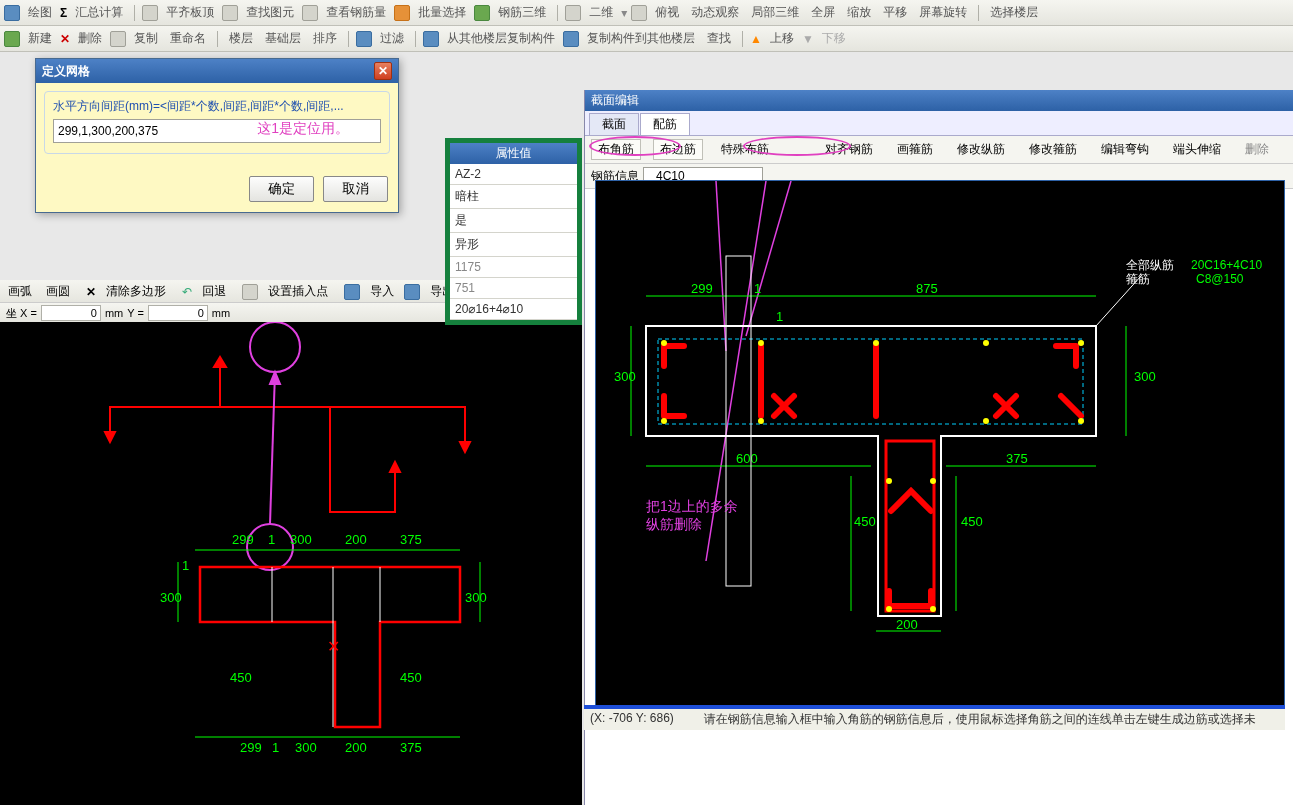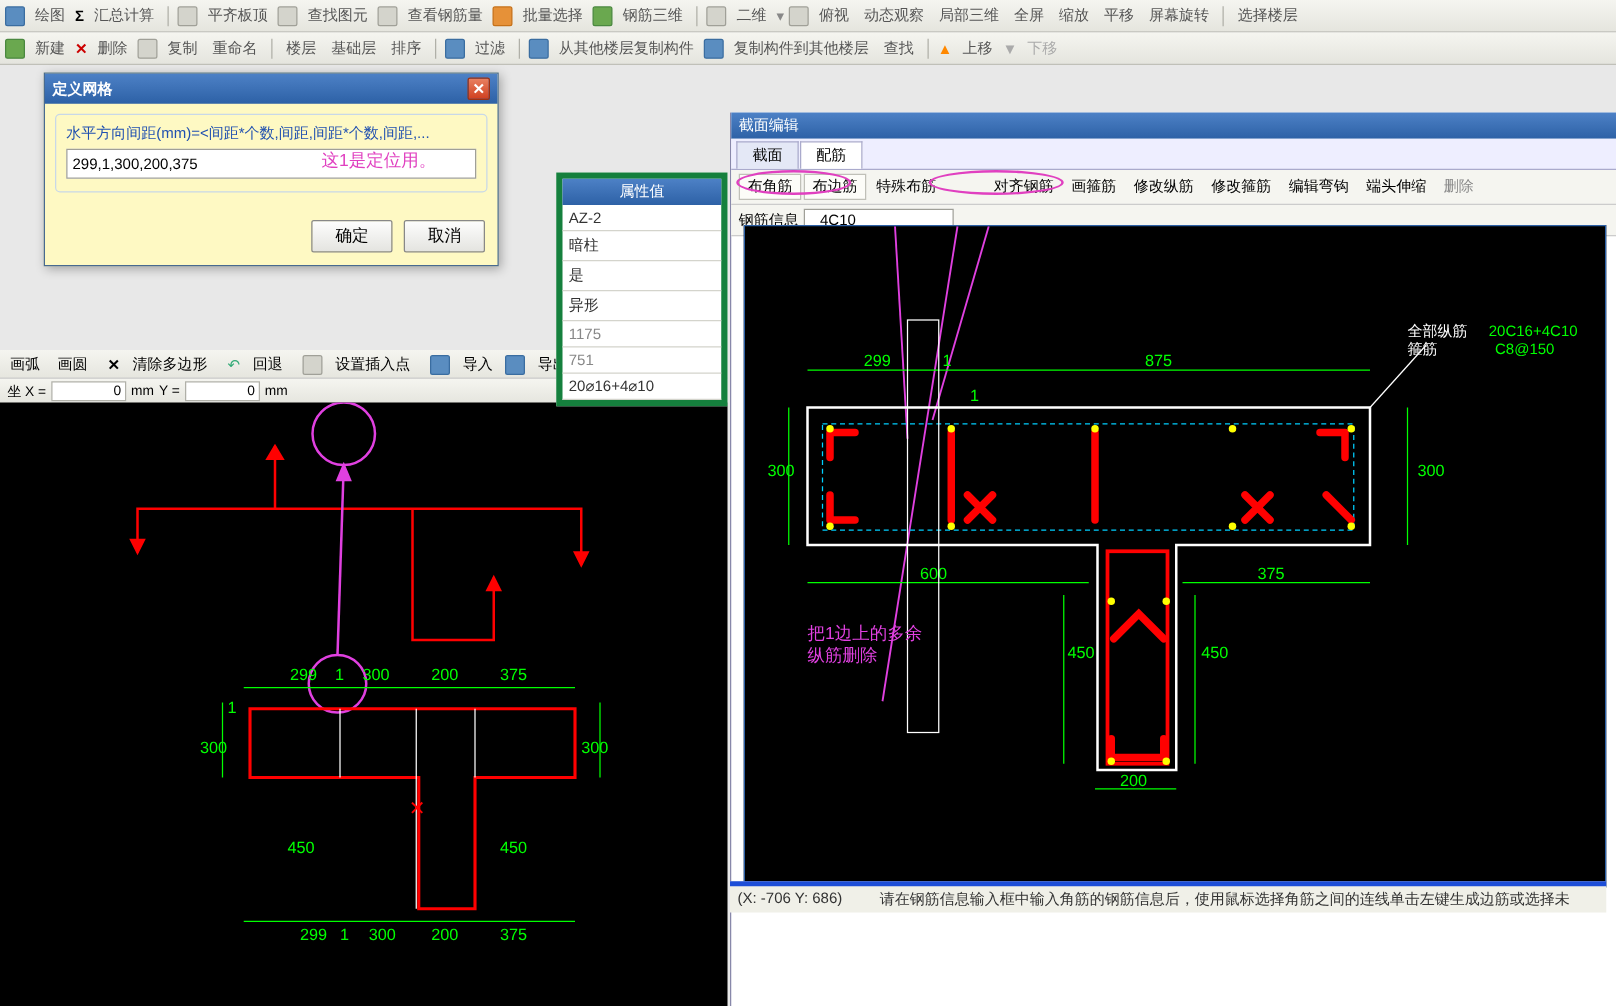--- a/index.html
+++ b/index.html
@@ -34,21 +34,21 @@
 .prop-panel { position: absolute; left: 445px; top: 90px; width: 137px; background: #ffffff; border: 5px solid #15803d; margin-top: 48px; }
 .prop-header { background: linear-gradient(#4d81c6,#2d61a6); color: #fff; text-align: center; padding: 2px; font-size: 12px; }
 .prop-row { border-bottom: 1px solid #d4d4cc; padding: 3px 5px; font-size: 12px; color: #333; }
 .prop-row.dim { color: #888; }
 
 .sec-edit { position: absolute; left: 584px; top: 90px; right: 0; bottom: 0; background: #fff; border-left: 1px solid #88a; }
 .sec-title { background: linear-gradient(#4d81c6,#2d61a6); color: #fff; padding: 2px 6px; font-size: 12px; }
 .tabstrip { background: #eef; border-bottom: 1px solid #aac; padding: 2px 4px 0; display: flex; gap: 1px; }
 .tab { border: 1px solid #aac; border-bottom: none; padding: 2px 12px; background: #e4e8f6; font-size: 12px; cursor: pointer; }
 .tab.active { background: #fff; }
-.rebar-toolbar { background: #f5f5f0; padding: 3px 6px; display: flex; align-items: center; gap: 2px; font-size: 12px; border-bottom: 1px solid #ccc; position: relative; }
+.rebar-toolbar { background: #f5f5f0; padding: 3px 6px; display: flex; align-items: center; gap: 12px; font-size: 12px; border-bottom: 1px solid #ccc; position: relative; }
 .rb-btn { border: 1px solid #c0c0b8; background: #fcfcf8; padding: 1px 6px; cursor: pointer; }
 .ellipse { border: 2px solid #e040c0; border-radius: 50%; position: absolute; pointer-events: none; }
 .rebar-info { background: #f5f5f0; padding: 3px 6px; display: flex; align-items: center; gap: 4px; font-size: 12px; border-bottom: 1px solid #ccc; }
 .rebar-input { border: 1px solid #a0a098; padding: 1px 12px; width: 120px; font-size: 12px; }
 
 .right-canvas { position: absolute; left: 595px; top: 180px; width: 690px; height: 530px; background: #000; border: 1px solid #2d61a6; }
 
 .status-bar { position: absolute; left: 584px; bottom: 75px; right: 8px; background: #f0f0e8; padding: 2px 6px; font-size: 12px; color: #333; display: flex; gap: 30px; border-top:4px solid #1d4ed8; }
 .close-x { position:absolute; left:565px; top:264px; width:14px; height:14px; background:linear-gradient(#6aa0e0,#3a70c0); color:#fff; text-align:center; line-height:12px; font-size:10px; border:1px solid #225; cursor:pointer; }
 </style>

